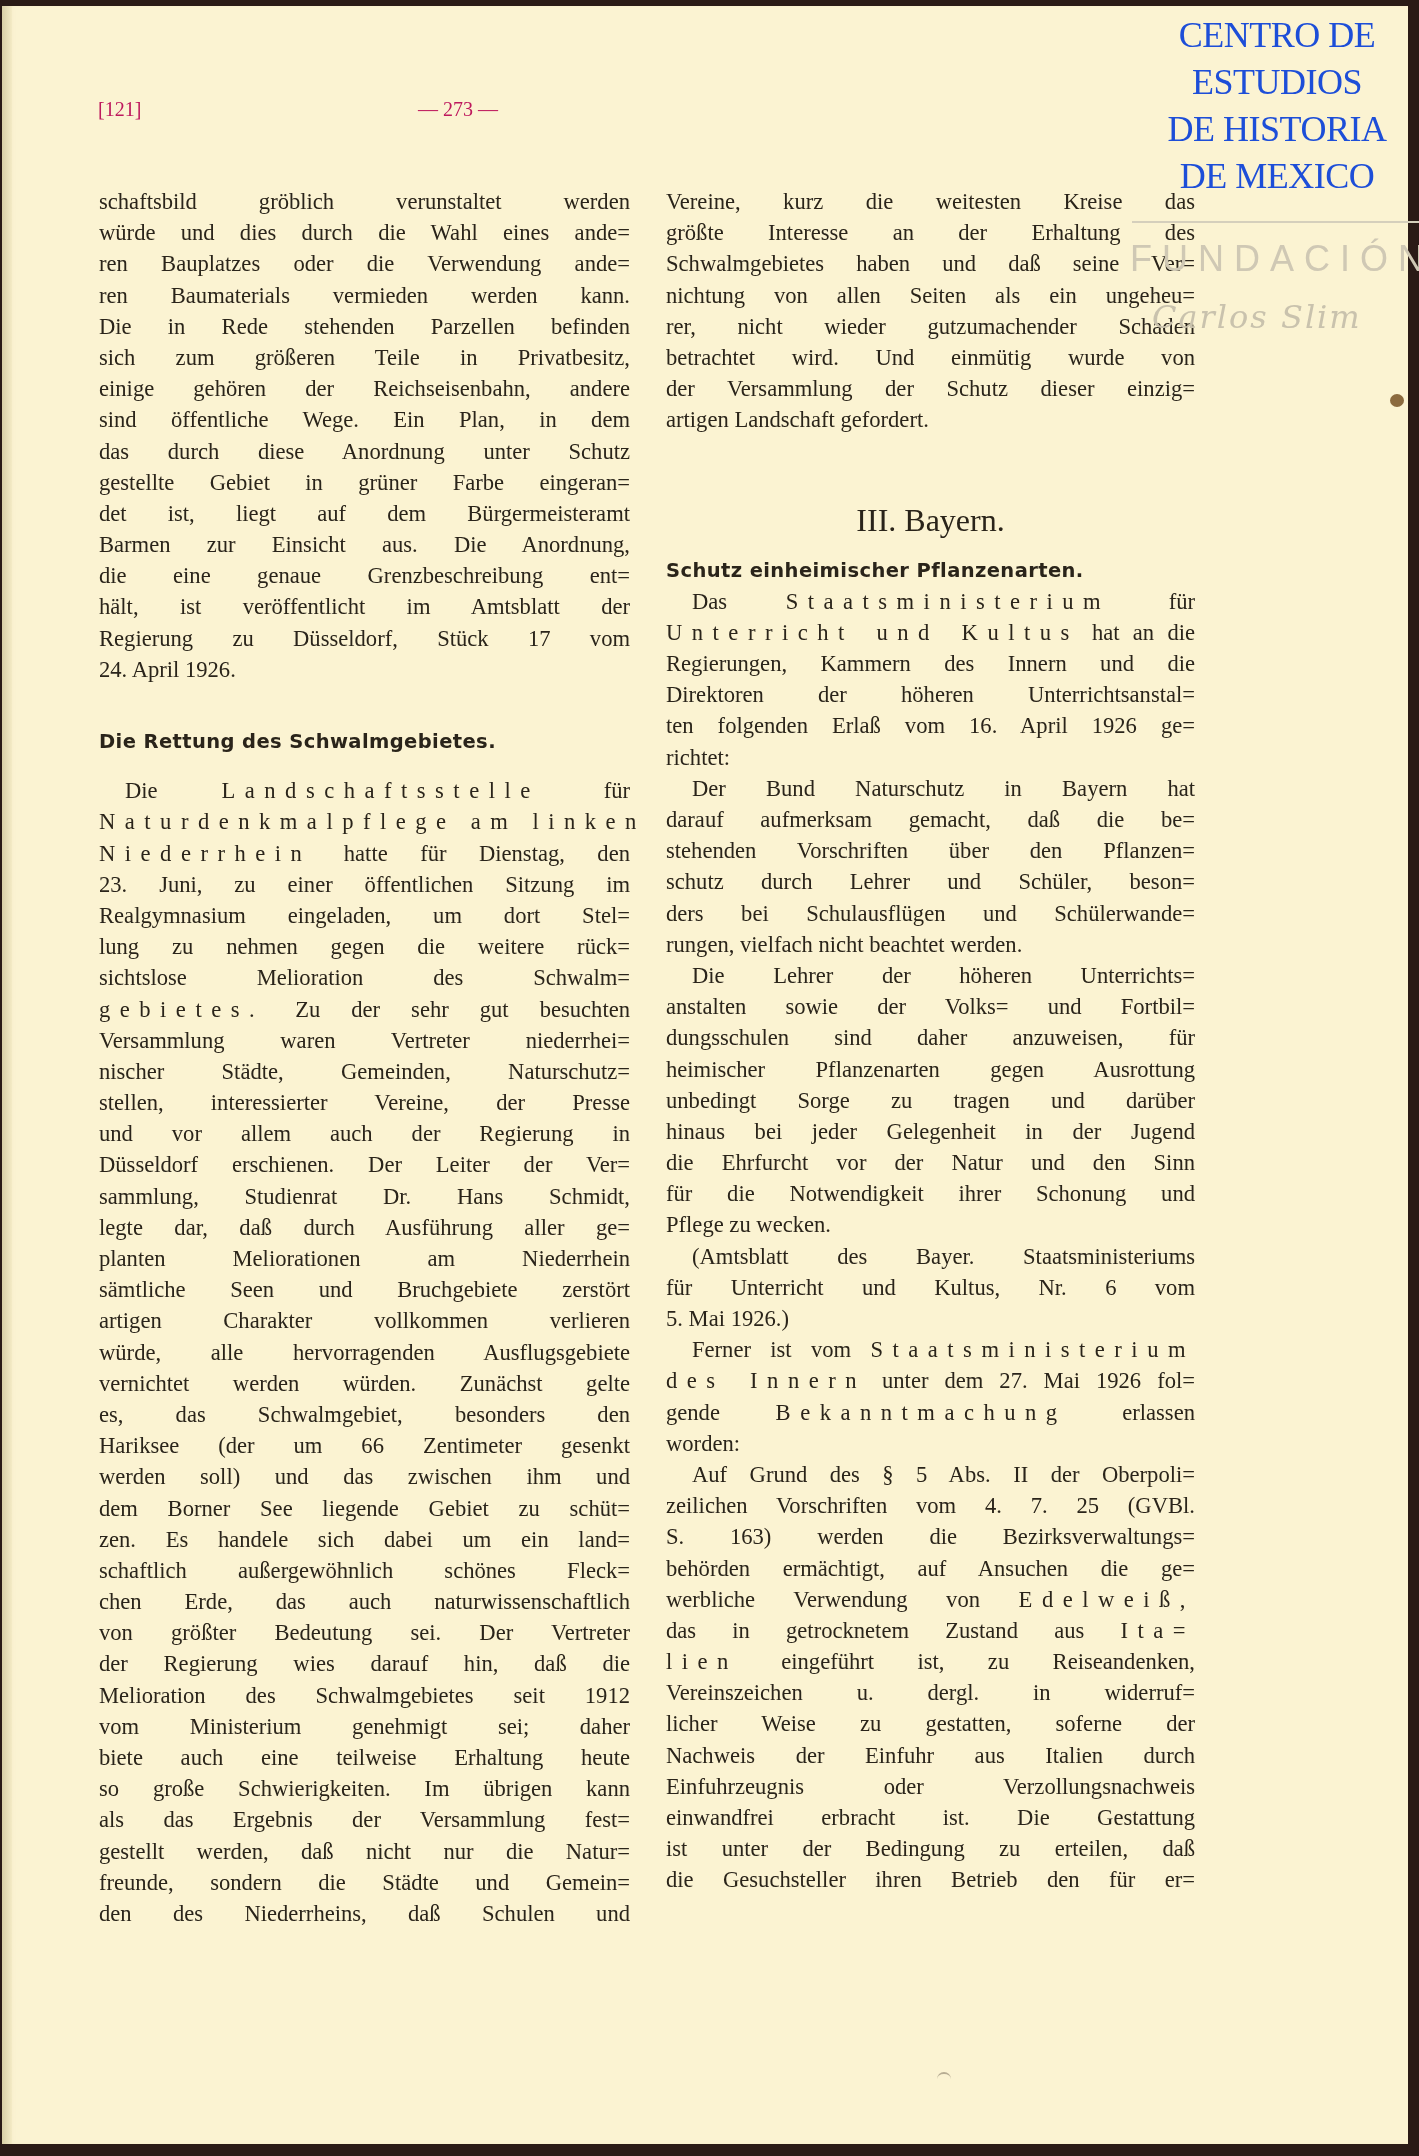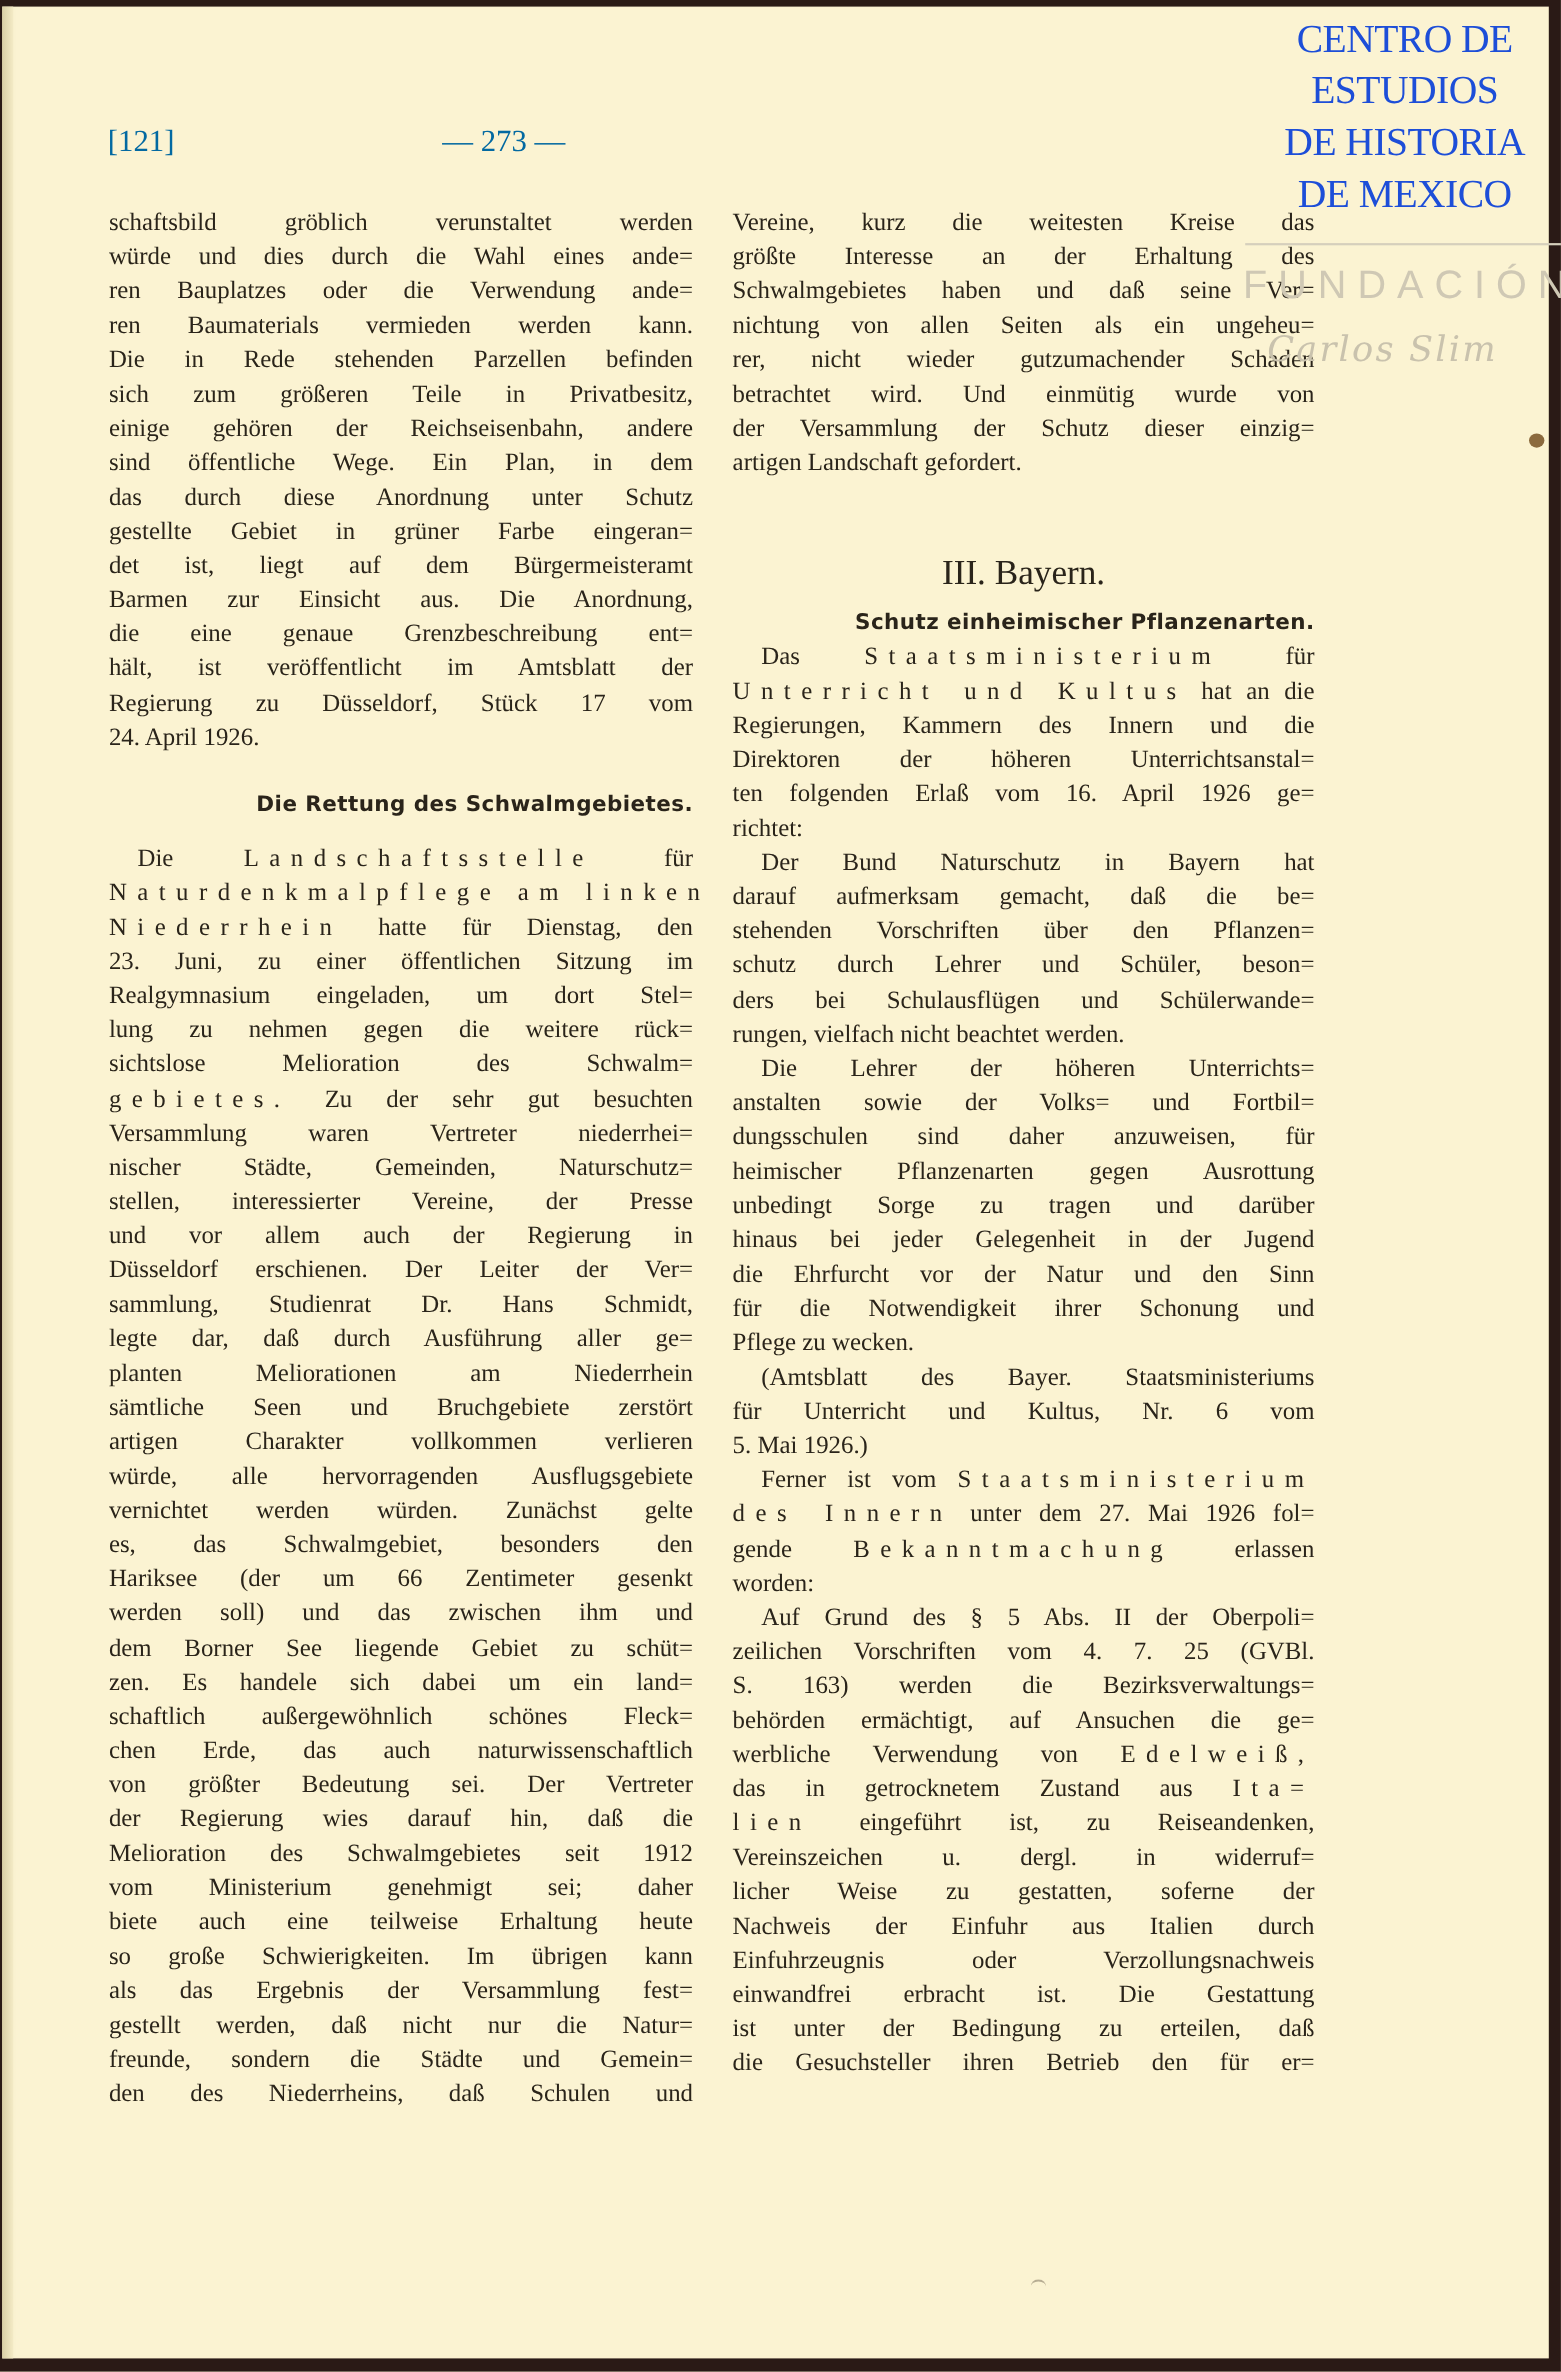--- a/index.html
+++ b/index.html
@@ -15,45 +15,45 @@
     left: 2px; top: 6px;
     width: 1406px; height: 2138px;
     background: #fbf3d2;
     box-shadow: inset 10px 0 8px -6px rgba(150,130,90,0.35);
   }
   .page::before {
     content: ""; position: absolute; left: 0; top: 0; bottom: 0; width: 10px;
     background: linear-gradient(to right, #d9cfa6, #f4ebc6);
   }
   .header {
-    position: absolute; top: 107px; left: 96px; width: 1030px; height: 40px;
-    font-size: 28px; color: #0369a1;
+    position: absolute; top: 92px; left: 96px; width: 1030px; height: 40px;
+    font-size: 20px; color: #be185d;
   }
   .header .left { position: absolute; left: 0; top: 0; }
   .header .center { position: absolute; left: 0; width: 720px; text-align: center; top: 0; }
   .col {
     position: absolute; top: 180px;
     font-size: 22.6px; line-height: 31.2px; color: #2a241a;
     text-align: justify;
   }
   .col.left { left: 97px; width: 531px; }
   .col.right { left: 664px; width: 529px; }
   .line {
     display: block; white-space: nowrap;
     text-align: justify; text-align-last: justify;
     height: 31.2px;
   }
   .line.last { text-align-last: left; }
   .line.indent { padding-left: 26px; }
   .sp { letter-spacing: 0.42em; }
   .subhead {
-    display: block; text-align: right; font-weight: bold;
+    display: block; text-align: left; font-weight: bold;
     font-family: "DejaVu Sans", "Liberation Sans", sans-serif;
     font-size: 19.5px; letter-spacing: 0.4px;
-    height: 31.2px; line-height: 31.2px;
+    height: 31.2px; line-height: 31.2px; margin-top: 11px;
   }
   .section-title {
     display: block; text-align: center; font-size: 32px;
     height: 48px; line-height: 48px; margin-top: 30px; margin-bottom: 6px;
   }
   .gap { display: block; height: 30px; }
   .gap-sm { display: block; height: 18px; }
   .watermark {
     position: absolute; left: 1140px; top: 6px; width: 270px;
     color: #1d4ed8; text-align: center; font-family: "Liberation Serif", serif;

